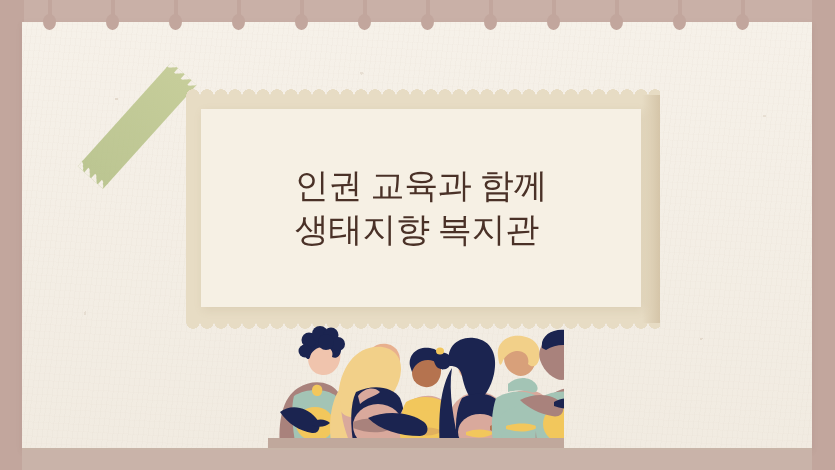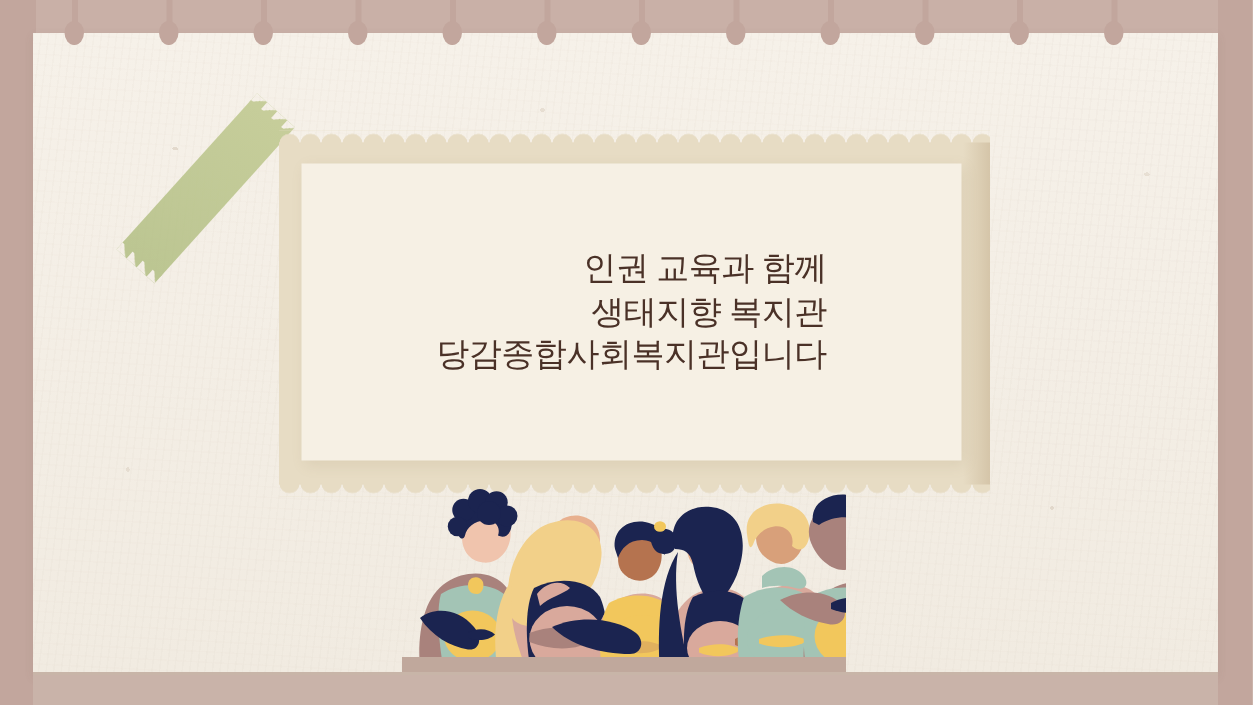--- a/index.html
+++ b/index.html
@@ -101,22 +101,22 @@
   
   .card-inner{
     position:absolute;left:201px;top:109px;width:440px;height:198px;
     background:#f6f0e4;
     display:flex;flex-direction:column;align-items:center;justify-content:center;
     box-shadow:2px 3px 9px rgba(150,125,95,.14);
   }
   .headline{
     margin:12px;padding:0;
     font-family:"Liberation Serif","DejaVu Serif",serif;
-    font-size:22px;line-height:1.30;font-weight:400;
-    color:#4a3127;text-align:right;letter-spacing:-.3px;
+    font-size:34px;line-height:1.30;font-weight:400;
+    color:#4a3127;text-align:left;letter-spacing:-.3px;
     white-space:nowrap;
   }
   .headline .ln{display:block;}
 
   
   .illo{position:absolute;left:268px;top:326px;width:296px;height:124px;}
   .illo svg{display:block;width:100%;height:100%;}
 
   
   .ground{
@@ -196,21 +196,20 @@
   <div class="card-outer">
     <div class="scallop scallop-top"></div>
     <div class="scallop scallop-bot"></div>
     <div class="shade"></div>
   </div>
 
   <div class="card-inner">
     <div class="headline">
       <span class="ln">인권 교육과 함께</span>
       <span class="ln">생태지향 복지관</span>
-      <span class="ln">당감종합사회복지관입니다</span>
     </div>
   </div>
 
   <div class="illo">
     <svg viewBox="0 0 296 124" xmlns="http://www.w3.org/2000/svg" aria-hidden="true">
       <defs>
         <clipPath id="cut">
             <rect x="0" y="0" width="296" height="122"></rect>
           </clipPath>
       </defs>

